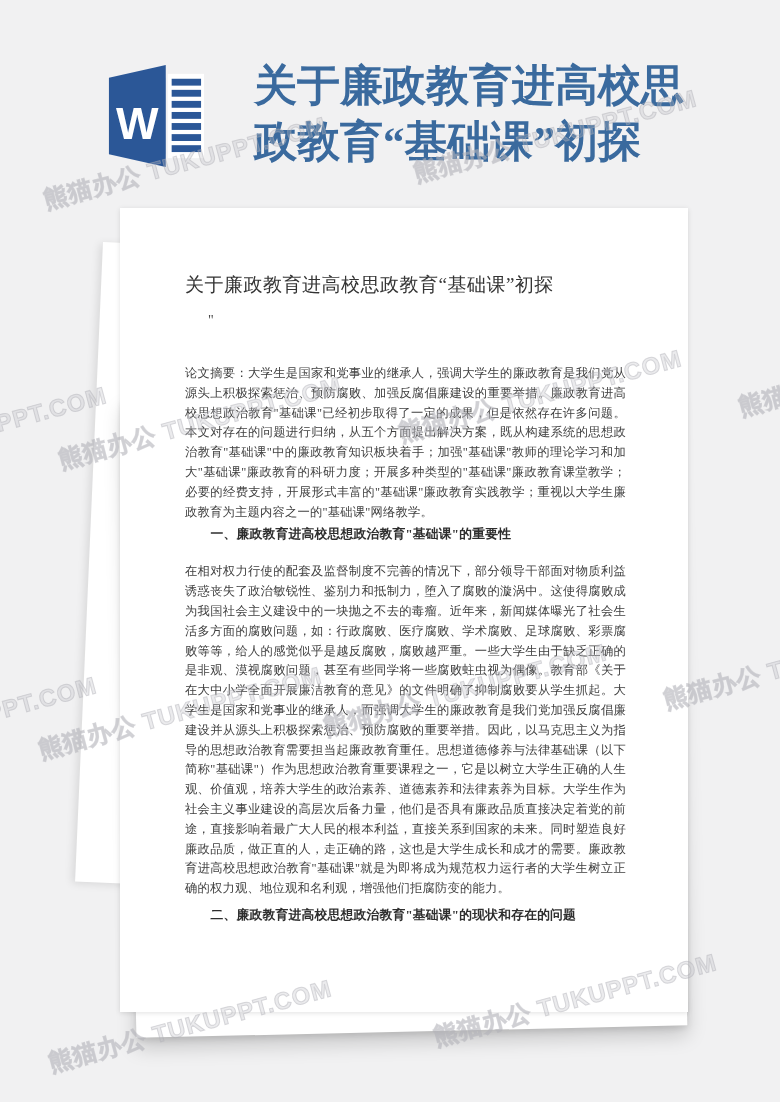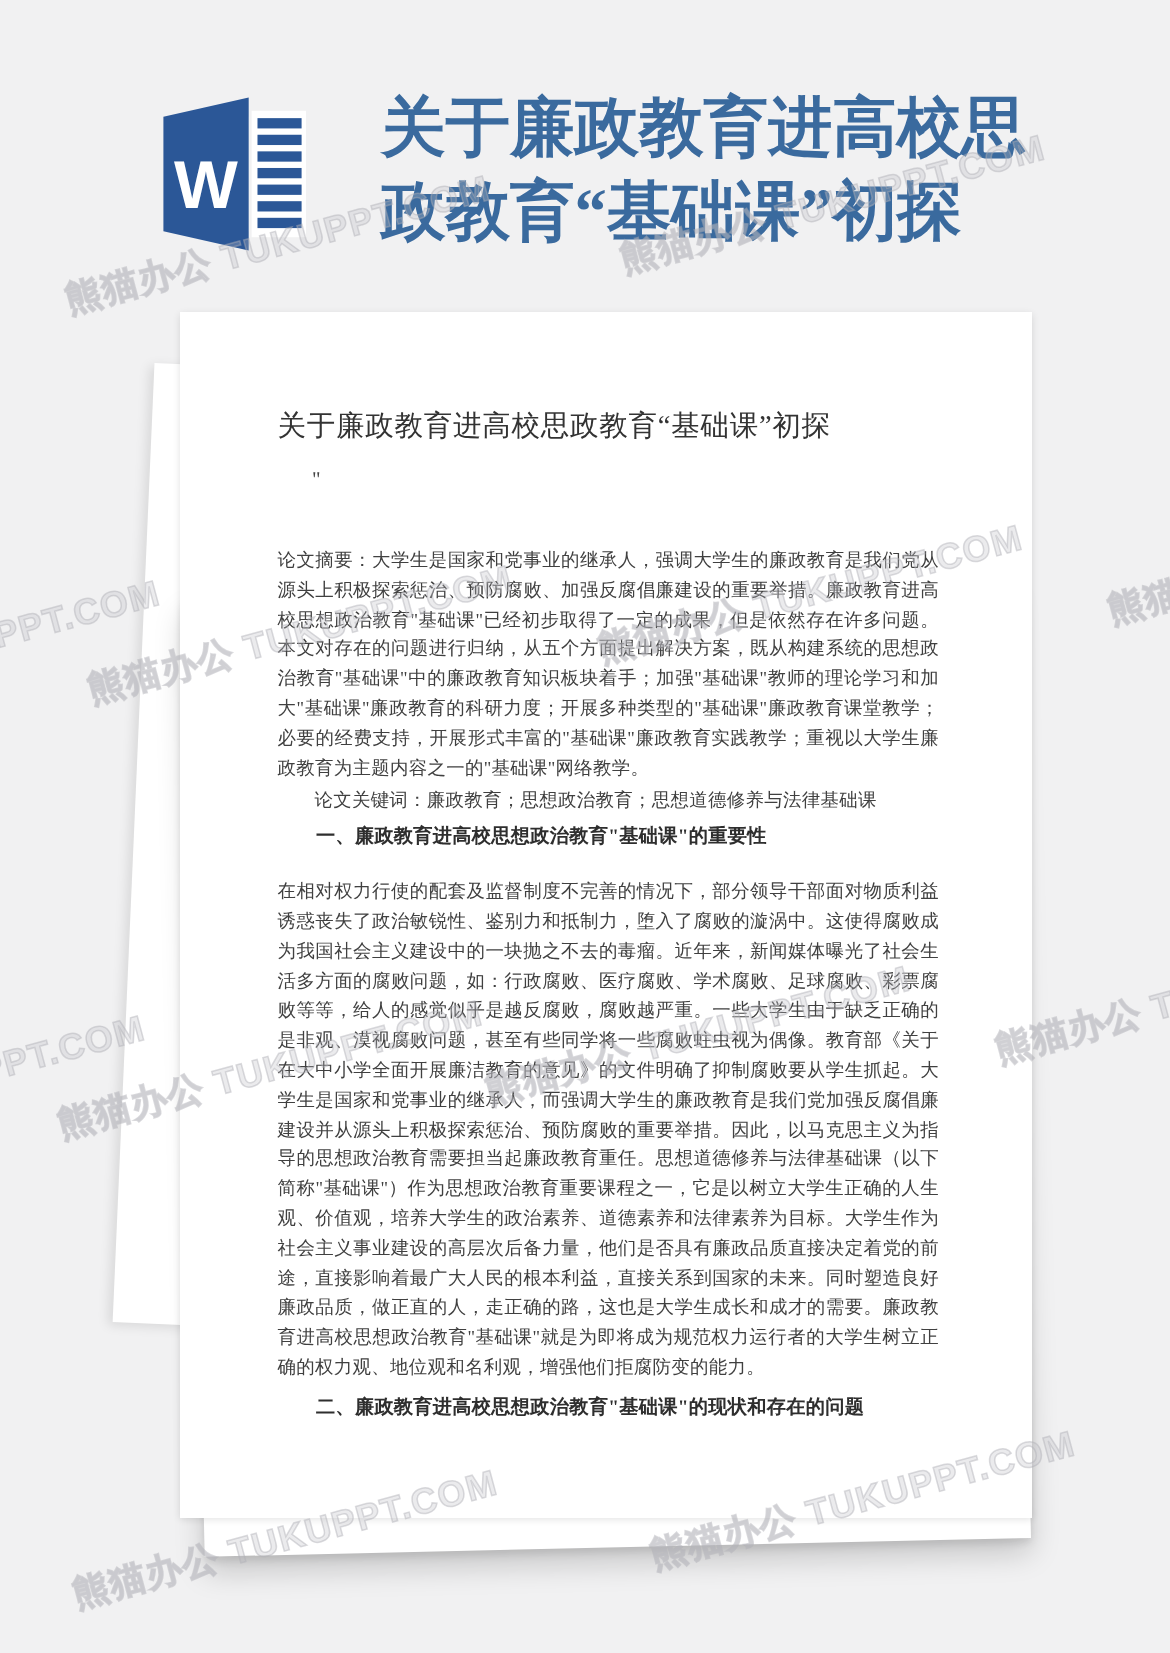--- a/index.html
+++ b/index.html
@@ -105,21 +105,20 @@
       <text x="32" y="78" text-anchor="middle" font-size="46" font-weight="bold" fill="#ffffff" font-family="Liberation Sans, DejaVu Sans, sans-serif">W</text>
     </svg>
   </div>
   <h1 class="main-title">关于廉政教育进高校思政教育“基础课”初探</h1>
 </div>
 
 <div class="paper">
   <h2 class="doc-title">关于廉政教育进高校思政教育“基础课”初探</h2>
   <div class="doc-quote">"</div>
   <p class="doc-par doc-abstract">论文摘要：大学生是国家和党事业的继承人，强调大学生的廉政教育是我们党从源头上积极探索惩治、预防腐败、加强反腐倡廉建设的重要举措。廉政教育进高校思想政治教育"基础课"已经初步取得了一定的成果，但是依然存在许多问题。本文对存在的问题进行归纳，从五个方面提出解决方案，既从构建系统的思想政治教育"基础课"中的廉政教育知识板块着手；加强"基础课"教师的理论学习和加大"基础课"廉政教育的科研力度；开展多种类型的"基础课"廉政教育课堂教学；必要的经费支持，开展形式丰富的"基础课"廉政教育实践教学；重视以大学生廉政教育为主题内容之一的"基础课"网络教学。</p>
-  <p class="doc-par doc-keywords">论文关键词：廉政教育；思想政治教育；思想道德修养与法律基础课</p>
   <h3 class="doc-heading doc-heading-1">一、廉政教育进高校思想政治教育"基础课"的重要性</h3>
   <p class="doc-par doc-body-1">在相对权力行使的配套及监督制度不完善的情况下，部分领导干部面对物质利益诱惑丧失了政治敏锐性、鉴别力和抵制力，堕入了腐败的漩涡中。这使得腐败成为我国社会主义建设中的一块抛之不去的毒瘤。近年来，新闻媒体曝光了社会生活多方面的腐败问题，如：行政腐败、医疗腐败、学术腐败、足球腐败、彩票腐败等等，给人的感觉似乎是越反腐败，腐败越严重。一些大学生由于缺乏正确的是非观、漠视腐败问题，甚至有些同学将一些腐败蛀虫视为偶像。教育部《关于在大中小学全面开展廉洁教育的意见》的文件明确了抑制腐败要从学生抓起。大学生是国家和党事业的继承人，而强调大学生的廉政教育是我们党加强反腐倡廉建设并从源头上积极探索惩治、预防腐败的重要举措。因此，以马克思主义为指导的思想政治教育需要担当起廉政教育重任。思想道德修养与法律基础课（以下简称"基础课"）作为思想政治教育重要课程之一，它是以树立大学生正确的人生观、价值观，培养大学生的政治素养、道德素养和法律素养为目标。大学生作为社会主义事业建设的高层次后备力量，他们是否具有廉政品质直接决定着党的前途，直接影响着最广大人民的根本利益，直接关系到国家的未来。同时塑造良好廉政品质，做正直的人，走正确的路，这也是大学生成长和成才的需要。廉政教育进高校思想政治教育"基础课"就是为即将成为规范权力运行者的大学生树立正确的权力观、地位观和名利观，增强他们拒腐防变的能力。</p>
   <h3 class="doc-heading">二、廉政教育进高校思想政治教育"基础课"的现状和存在的问题</h3>
 </div>
 
 <div class="wm-layer">
   <span class="wm">熊猫办公 TUKUPPT.COM</span>
   <span class="wm">熊猫办公 TUKUPPT.COM</span>
   <span class="wm">熊猫办公 TUKUPPT.COM</span>
   <span class="wm">熊猫办公 TUKUPPT.COM</span>

